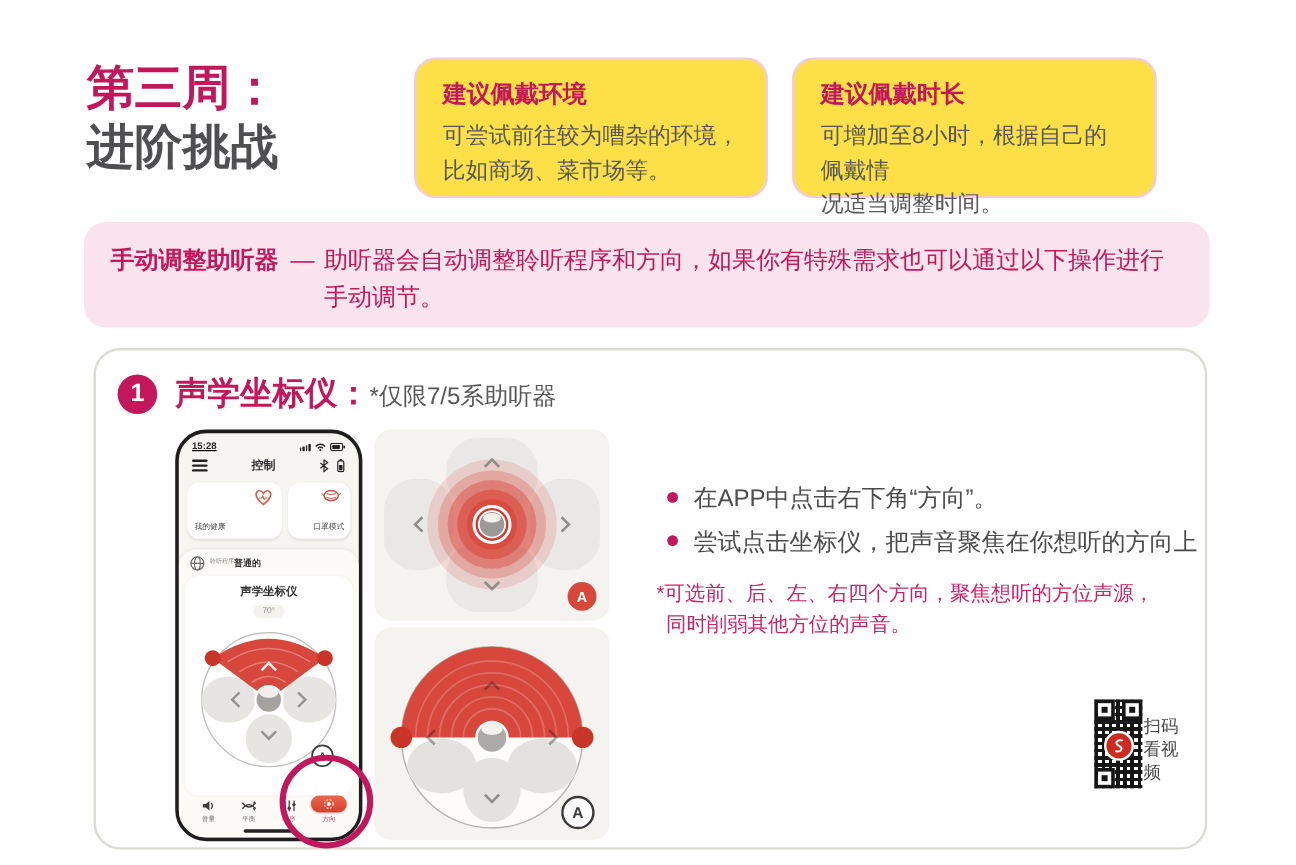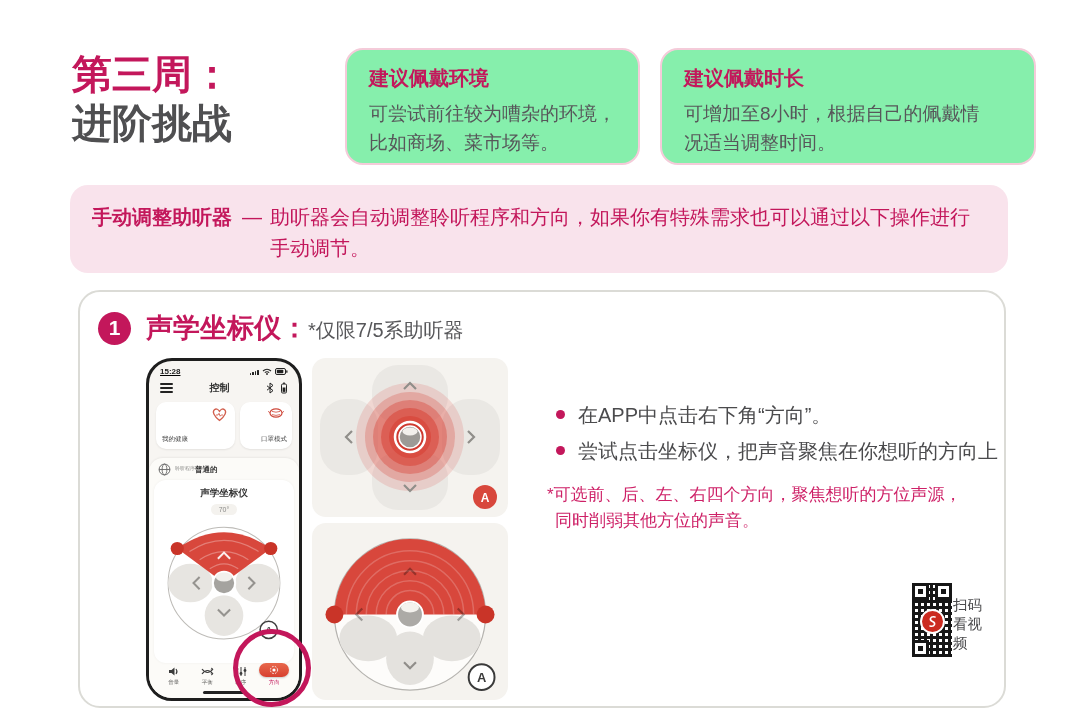--- a/index.html
+++ b/index.html
@@ -5,25 +5,25 @@
   html,body{margin:0;padding:0;background:#fff;}
   .canvas{position:relative;width:1080px;height:721px;background:#ffffff;overflow:hidden;
           font-family:"Liberation Sans","DejaVu Sans",sans-serif;}
 
   
   .page-title{position:absolute;left:72px;top:50px;font-weight:bold;font-size:40px;line-height:1.22;}
   .page-title .t1{color:#C3175B;display:block;}
   .page-title .t2{color:#4F4F51;display:block;}
 
   .tip{position:absolute;top:48px;height:117px;box-sizing:border-box;border:2px solid #F4CBD9;
-       background:#86efac;border-radius:18px;padding:15px 22px;}
+       background:#fde047;border-radius:18px;padding:15px 22px;}
   .tip .tip-title{color:#C3175B;font-weight:bold;font-size:20px;margin-bottom:8px;}
   .tip .tip-line{color:#57575A;font-size:19px;line-height:1.5;}
   .tip1{left:345px;width:295px;}
-  .tip2{left:660px;width:376px;}
+  .tip2{left:660px;width:304px;}
 
   
   .banner{position:absolute;left:70px;top:185px;width:938px;height:88px;box-sizing:border-box;
           background:#F9E3EC;border-radius:18px;display:flex;align-items:flex-start;
           padding:17px 20px 0 22px;color:#C3175B;font-size:20px;line-height:1.55;}
   .banner .blabel{font-weight:bold;white-space:nowrap;margin-right:10px;}
   .banner .bdash{white-space:nowrap;margin-right:8px;}
 
   
   .mainbox{position:absolute;left:78px;top:290px;width:928px;height:418px;box-sizing:border-box;
@@ -31,21 +31,21 @@
   .sec-head{position:absolute;left:98px;top:310px;display:flex;align-items:center;}
   .num-badge{width:33px;height:33px;border-radius:50%;background:#C3175B;color:#fff;
              font-weight:bold;font-size:21px;display:flex;align-items:center;justify-content:center;}
   .sec-title{color:#C3175B;font-weight:bold;font-size:27px;margin-left:15px;}
   .sec-note{color:#57575A;font-size:20px;padding-top:5px;}
 
   
   .phone{position:absolute;left:146px;top:358px;width:156px;height:343px;box-sizing:border-box;
          border:3px solid #1E1E1E;border-radius:26px;background:#F7F5F2;display:flex;
          flex-direction:column;overflow:hidden;}
-  .status-row{display:flex;justify-content:space-between;align-items:flex-start;padding:6px 11px 0;text-decoration:underline;}
+  .status-row{display:flex;justify-content:space-between;align-items:center;padding:6px 11px 0;text-decoration:underline;}
   .ptime{font-size:8px;font-weight:bold;color:#222;}
   .sicons{display:flex;gap:3px;align-items:flex-end;}
   .sigbars{display:flex;gap:1px;align-items:flex-end;}
   .sigbars i{display:block;width:1.6px;background:#222;border-radius:.5px;}
   .nav-row{display:flex;justify-content:space-between;align-items:center;padding:5px 11px 0;}
   .burger{width:13px;display:flex;flex-direction:column;gap:2.4px;}
   .burger i{display:block;height:1.6px;background:#222;border-radius:1px;}
   .navtitle{font-size:10px;font-weight:bold;color:#333;}
   .navicons{display:flex;gap:6px;align-items:center;}
 

